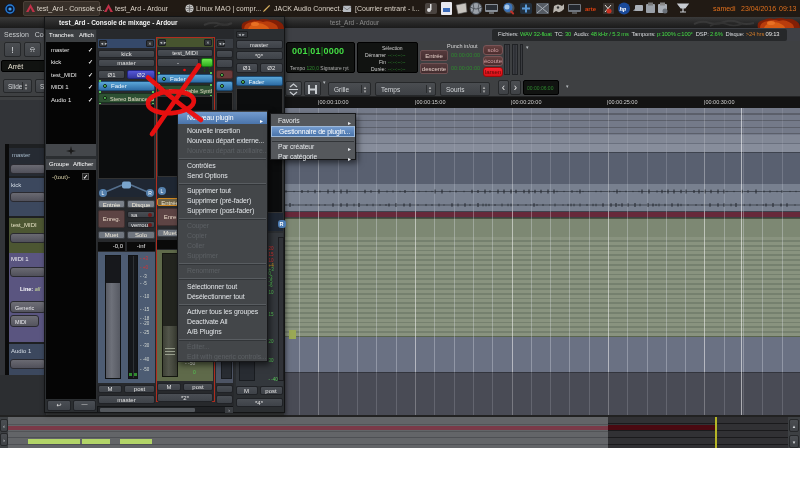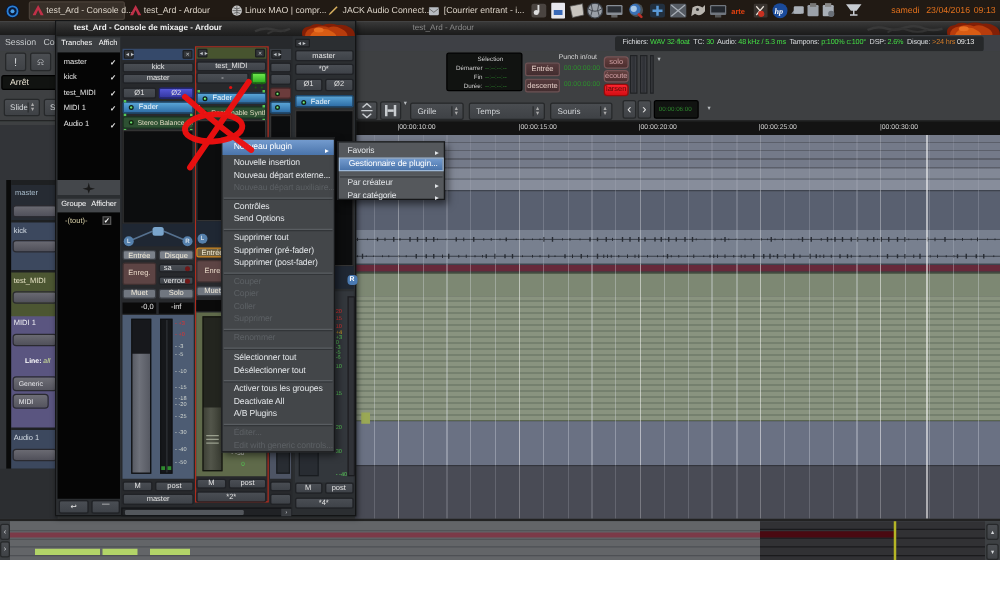--- a/index.html
+++ b/index.html
@@ -158,20 +158,24 @@
           <span style="position:absolute;left:6px;top:2px;">Arrêt</span>
         </div>
     <div class="combo" style="top:38px;left:3px;width:29px;height:14px;">
           <span style="position:absolute;left:4px;top:3px;">Slide</span>
           <span class="spin">▴<br>▾</span>
         </div>
     <div class="combo" style="top:38px;left:35px;width:25px;height:14px;">
           <span style="position:absolute;left:4px;top:3px;">Sn</span>
         </div>
 
+    <div class="blackpanel" style="top:1px;left:286px;width:69px;height:31px;">
+      <div class="abs grn" style="top:3px;left:5px;font-size:9px;font-weight:bold;letter-spacing:0.2px;">001<span style="color:#1d7a1d;">|</span>01<span style="color:#1d7a1d;">|</span>0000</div>
+      <div class="abs" style="top:22px;left:3px;font-size:5px;color:#b4b4b4;white-space:nowrap;overflow:hidden;width:64px;">Tempo <span class="dgrn">120,0</span> Signature ryt</div>
+    </div>
 
     <div class="blackpanel" style="top:1px;left:357px;width:61px;height:31px;color:#d0d0d0;font-size:5px;">
       <div class="abs" style="top:2px;left:24px;">Sélection</div>
       <div class="abs" style="top:9px;left:2px;width:26px;text-align:right;">Démarrer</div>
           <div class="abs dgrn" style="top:9px;left:30px;">--:--:--:--</div>
       <div class="abs" style="top:16px;left:2px;width:26px;text-align:right;">Fin</div>
           <div class="abs dgrn" style="top:16px;left:30px;">--:--:--:--</div>
       <div class="abs" style="top:23px;left:2px;width:26px;text-align:right;">Durée:</div>
           <div class="abs dgrn" style="top:23px;left:30px;">--:--:--:--</div>
     </div>

